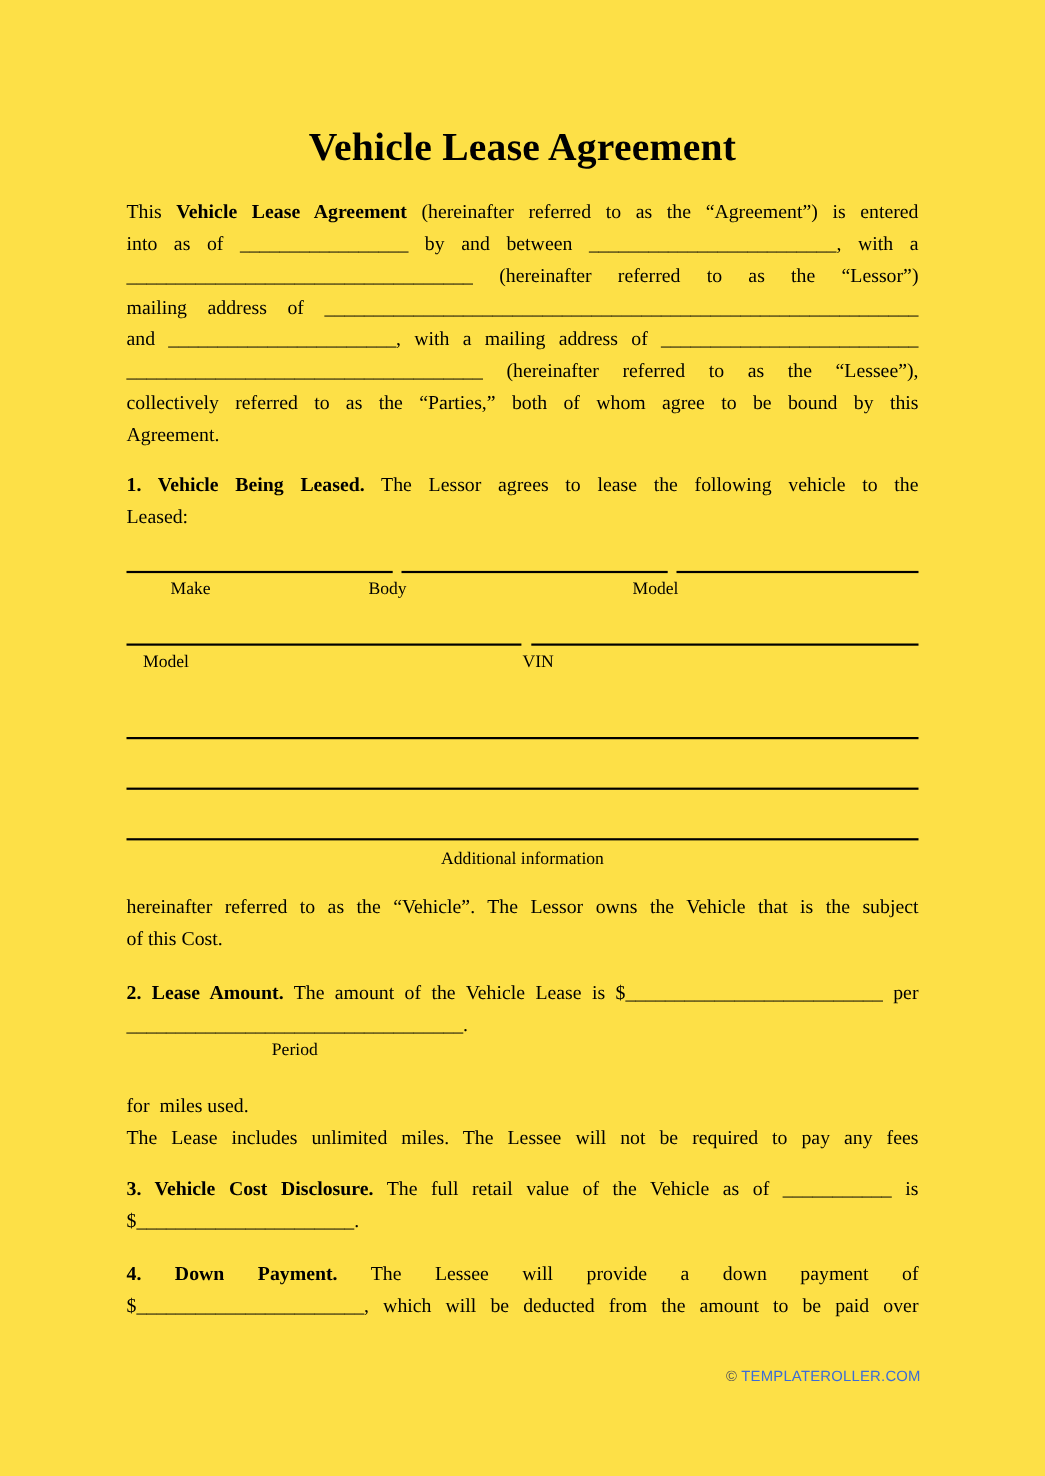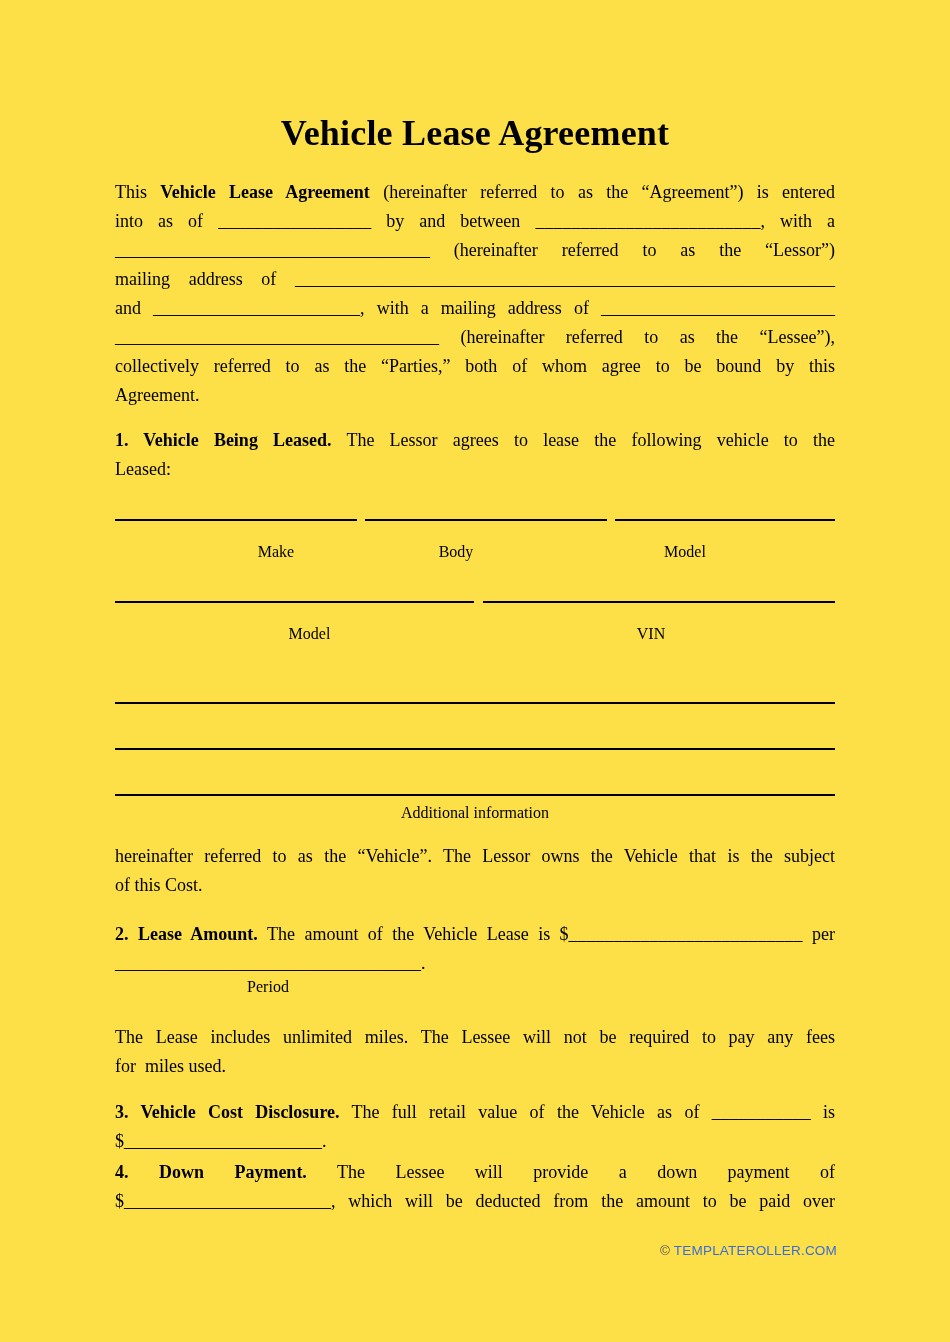--- a/index.html
+++ b/index.html
@@ -27,21 +27,21 @@
   .line.j{text-align:justify;text-align-last:justify;}
   .b{font-weight:bold;}
 
   #intro{margin-top:24px;}
   #sec1{margin-top:16px;}
 
   .vrow{display:flex;justify-content:space-between;}
   #vrow1{margin-top:35px;}
   #vrow2{margin-top:38px;}
   .field .rule{border-bottom:2px solid #000;height:0;}
-  .field .flabel{text-align:center;font-size:16px;line-height:22px;padding-top:20px;}
+  .field .flabel{font-size:16px;line-height:22px;padding-top:4px;}
   #vrow1 .field:nth-child(1){width:242px;}
   #vrow1 .field:nth-child(2){width:242px;}
   #vrow1 .field:nth-child(3){width:220px;}
   #vrow2 .field:nth-child(1){width:359px;}
   #vrow2 .field:nth-child(2){width:352px;}
   #vrow1 .field:nth-child(1) .flabel{transform:translateX(40px);}
   #vrow1 .field:nth-child(2) .flabel{transform:translateX(-30px);}
   #vrow1 .field:nth-child(3) .flabel{transform:translateX(-40px);}
   #vrow2 .field:nth-child(1) .flabel{transform:translateX(15px);}
   #vrow2 .field:nth-child(2) .flabel{transform:translateX(-8px);}
@@ -53,21 +53,21 @@
 
   #subject{margin-top:18px;}
   #sec2{margin-top:20px;margin-bottom:26px;}
   .anchor{position:relative;display:inline-block;}
   .sublabel{
     position:absolute;left:0;right:0;top:100%;
     text-align:center;font-size:16px;line-height:18px;
   }
   #mileage{margin-top:45px;}
   #sec3{margin-top:17px;}
-  #sec4{margin-top:2px;}
+  #sec4{margin-top:20px;}
 
   .footer{
     position:absolute;right:113px;bottom:84px;
     font-family:"Liberation Sans","DejaVu Sans",sans-serif;
     font-size:13.5px;line-height:15px;letter-spacing:0.2px;
     white-space:nowrap;
   }
   .footer .c{color:var(--copyright-gray,#555555);}
   .footer a{color:var(--link-blue,#3b6cd8);text-decoration:none;cursor:pointer;}
 </style>
@@ -137,22 +137,22 @@
       <div class="line j"><span>hereinafter referred to as the “Vehicle”. The Lessor owns the Vehicle that is the subject</span></div>
       <div class="line"><span>of this Cost.</span></div>
     </div>
 
   <div class="para" id="sec2">
       <div class="line j"><span class="b">2. Lease Amount.</span><span> The amount of the Vehicle Lease is $__________________________ per</span></div>
       <div class="line"><span class="anchor"><span>__________________________________</span><span class="sublabel">Period</span></span><span>.</span></div>
     </div>
 
   <div class="para" id="mileage">
+      <div class="line"><span>for&nbsp; miles used.</span></div>
       <div class="line j"><span>The Lease includes unlimited miles. The Lessee will not be required to pay any fees</span></div>
-      <div class="line"><span>for&nbsp; miles used.</span></div>
     </div>
 
   <div class="para" id="sec3">
       <div class="line j"><span class="b">3. Vehicle Cost Disclosure.</span><span> The full retail value of the Vehicle as of ___________ is</span></div>
       <div class="line"><span>$______________________.</span></div>
     </div>
 
   <div class="para" id="sec4">
       <div class="line j"><span class="b">4. Down Payment.</span><span> The Lessee will provide a down payment of</span></div>
       <div class="line j"><span>$_______________________, which will be deducted from the amount to be paid over</span></div>

